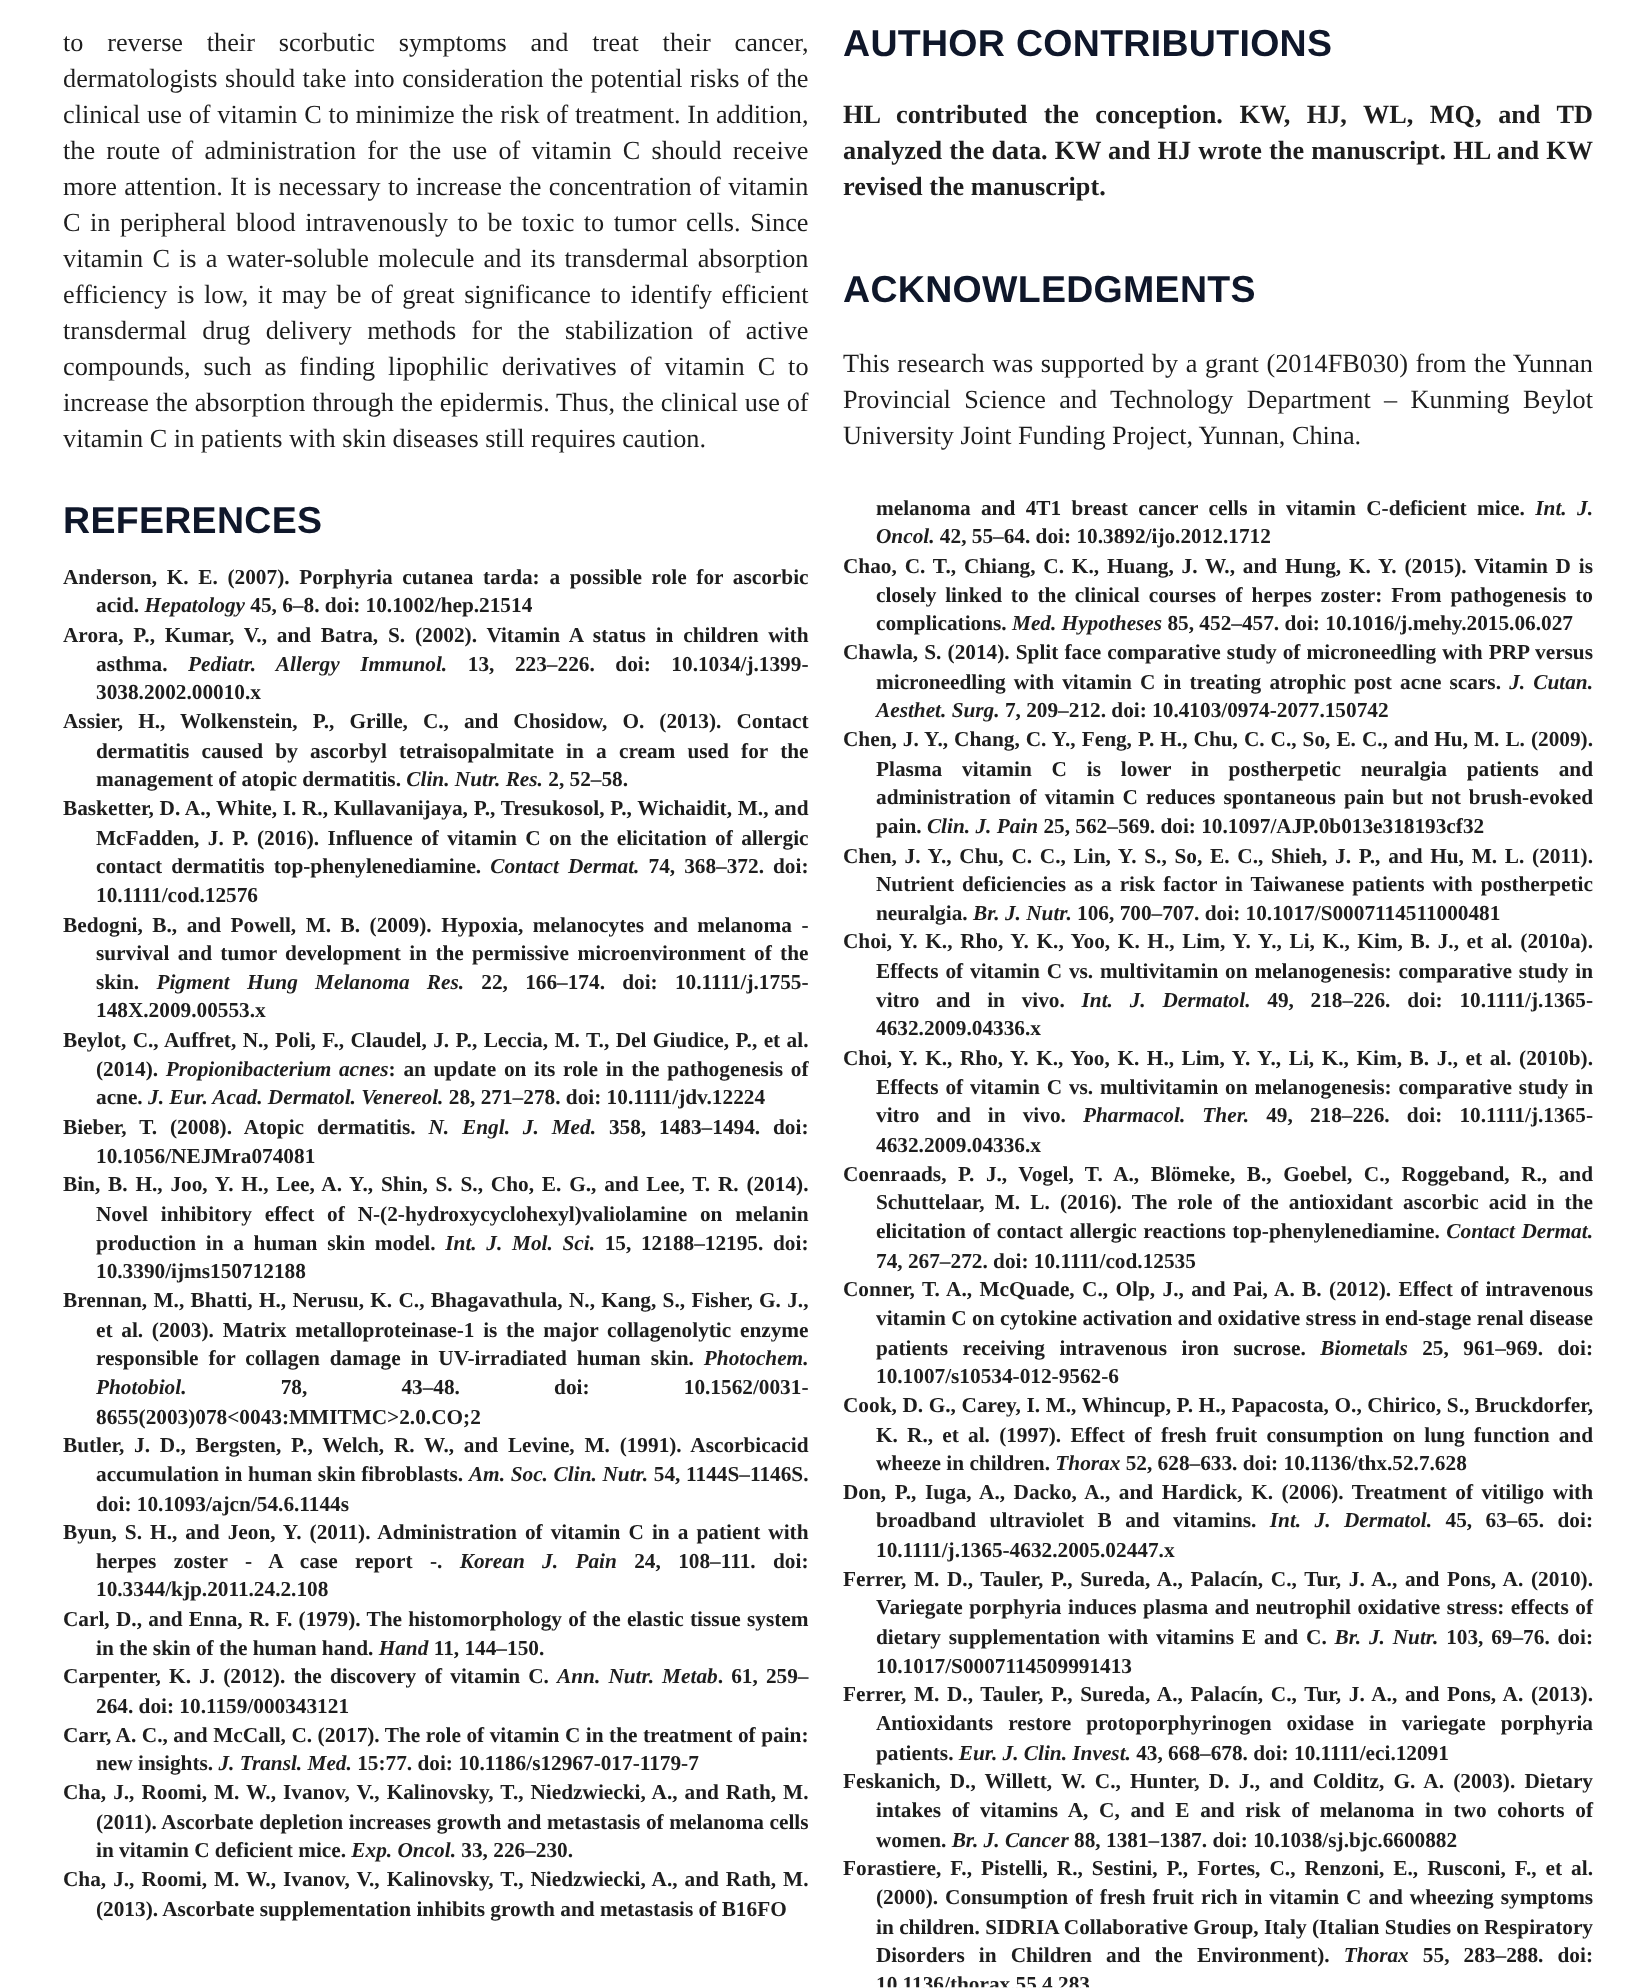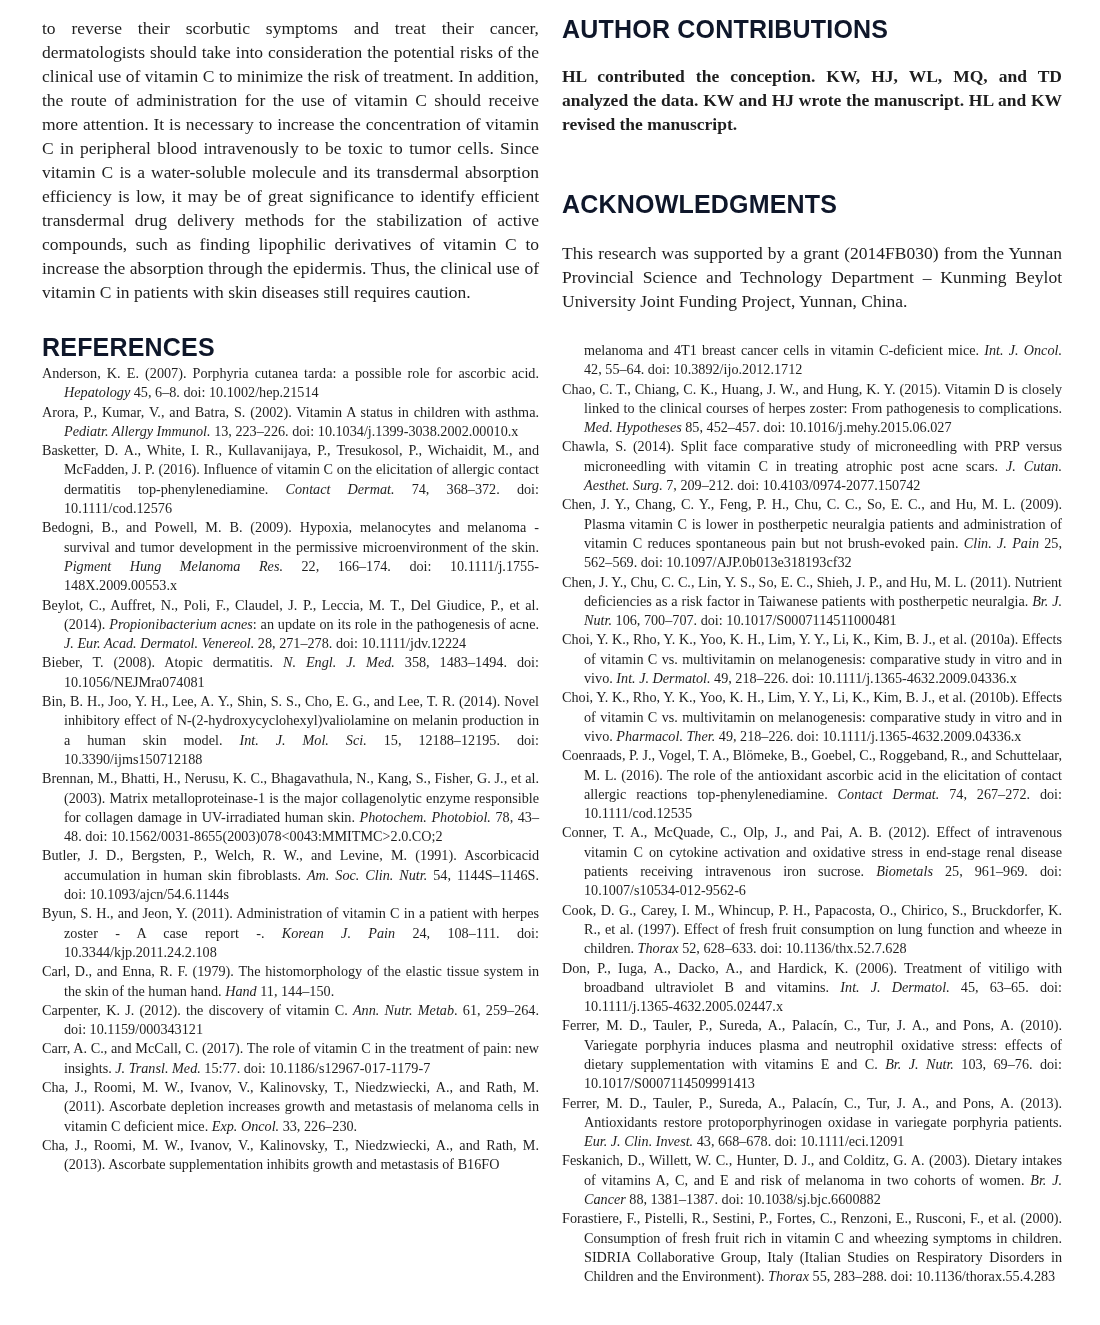--- a/index.html
+++ b/index.html
@@ -25,51 +25,52 @@
     color: #1e1e1e;
   }
   .section-heading {
     font-family: "Liberation Sans", sans-serif;
     font-weight: 700;
     font-size: 25px;
     line-height: 26px;
     letter-spacing: 0.2px;
     color: #0f172a;
   }
-  .refs-heading { margin-top: 30px; margin-bottom: 4px; }
+  .refs-heading { margin-top: 30px; margin-bottom: 16px; }
   .ac-body { margin-top: 22px; font-weight: bold; }
-  .ack-heading { margin-top: 55px; }
+  .ack-heading { margin-top: 44px; }
   .ack-body { margin-top: 24px; }
 
   .refs {
     font-family: "Liberation Serif", serif;
     font-size: 14.2px;
     line-height: 19.3px;
     text-align: justify;
     color: #1e1e1e;
   }
   .refs-right { margin-top: 28px; }
-  .ref { padding-left: 22px; text-indent: -22px; }
+  .ref { padding-left: 22px; text-indent: -22px; font-weight: bold; }
   .ref.ref-cont { text-indent: 0; }
   .ref em { font-style: italic; }
 </style>
 </head>
 <body>
 
 <div class="page">
   <div class="columns">
 
     <div class="col-left">
       <p class="body-text">to reverse their scorbutic symptoms and treat their cancer, dermatologists should take into consideration the potential risks of the clinical use of vitamin C to minimize the risk of treatment. In addition, the route of administration for the use of vitamin C should receive more attention. It is necessary to increase the concentration of vitamin C in peripheral blood intravenously to be toxic to tumor cells. Since vitamin C is a water-soluble molecule and its transdermal absorption efficiency is low, it may be of great significance to identify efficient transdermal drug delivery methods for the stabilization of active compounds, such as finding lipophilic derivatives of vitamin C to increase the absorption through the epidermis. Thus, the clinical use of vitamin C in patients with skin diseases still requires caution.</p>
 
       <h2 class="section-heading refs-heading">REFERENCES</h2>
 
       <div class="refs" id="refs-left">
           <p class="ref"><span>Anderson, K. E. (2007). Porphyria cutanea tarda: a possible role for ascorbic acid. </span><em>Hepatology</em><span> 45, 6–8. doi: 10.1002/hep.21514</span></p>
           <p class="ref"><span>Arora, P., Kumar, V., and Batra, S. (2002). Vitamin A status in children with asthma. </span><em>Pediatr. Allergy Immunol.</em><span> 13, 223–226. doi: 10.1034/j.1399-3038.2002.00010.x</span></p>
+          <p class="ref"><span>Assier, H., Wolkenstein, P., Grille, C., and Chosidow, O. (2013). Contact dermatitis caused by ascorbyl tetraisopalmitate in a cream used for the management of atopic dermatitis. </span><em>Clin. Nutr. Res.</em><span> 2, 52–58.</span></p>
           <p class="ref"><span>Basketter, D. A., White, I. R., Kullavanijaya, P., Tresukosol, P., Wichaidit, M., and McFadden, J. P. (2016). Influence of vitamin C on the elicitation of allergic contact dermatitis top-phenylenediamine. </span><em>Contact Dermat.</em><span> 74, 368–372. doi: 10.1111/cod.12576</span></p>
           <p class="ref"><span>Bedogni, B., and Powell, M. B. (2009). Hypoxia, melanocytes and melanoma - survival and tumor development in the permissive microenvironment of the skin. </span><em>Pigment Hung Melanoma Res.</em><span> 22, 166–174. doi: 10.1111/j.1755-148X.2009.00553.x</span></p>
           <p class="ref"><span>Beylot, C., Auffret, N., Poli, F., Claudel, J. P., Leccia, M. T., Del Giudice, P., et al. (2014). </span><em>Propionibacterium acnes</em><span>: an update on its role in the pathogenesis of acne. </span><em>J. Eur. Acad. Dermatol. Venereol.</em><span> 28, 271–278. doi: 10.1111/jdv.12224</span></p>
           <p class="ref"><span>Bieber, T. (2008). Atopic dermatitis. </span><em>N. Engl. J. Med.</em><span> 358, 1483–1494. doi: 10.1056/NEJMra074081</span></p>
           <p class="ref"><span>Bin, B. H., Joo, Y. H., Lee, A. Y., Shin, S. S., Cho, E. G., and Lee, T. R. (2014). Novel inhibitory effect of N-(2-hydroxycyclohexyl)valiolamine on melanin production in a human skin model. </span><em>Int. J. Mol. Sci.</em><span> 15, 12188–12195. doi: 10.3390/ijms150712188</span></p>
           <p class="ref"><span>Brennan, M., Bhatti, H., Nerusu, K. C., Bhagavathula, N., Kang, S., Fisher, G. J., et al. (2003). Matrix metalloproteinase-1 is the major collagenolytic enzyme responsible for collagen damage in UV-irradiated human skin. </span><em>Photochem. Photobiol.</em><span> 78, 43–48. doi: 10.1562/0031-8655(2003)078&lt;0043:MMITMC&gt;2.0.CO;2</span></p>
           <p class="ref"><span>Butler, J. D., Bergsten, P., Welch, R. W., and Levine, M. (1991). Ascorbicacid accumulation in human skin fibroblasts. </span><em>Am. Soc. Clin. Nutr.</em><span> 54, 1144S–1146S. doi: 10.1093/ajcn/54.6.1144s</span></p>
           <p class="ref"><span>Byun, S. H., and Jeon, Y. (2011). Administration of vitamin C in a patient with herpes zoster - A case report -. </span><em>Korean J. Pain</em><span> 24, 108–111. doi: 10.3344/kjp.2011.24.2.108</span></p>
           <p class="ref"><span>Carl, D., and Enna, R. F. (1979). The histomorphology of the elastic tissue system in the skin of the human hand. </span><em>Hand</em><span> 11, 144–150.</span></p>
           <p class="ref"><span>Carpenter, K. J. (2012). the discovery of vitamin C. </span><em>Ann. Nutr. Metab</em><span>. 61, 259–264. doi: 10.1159/000343121</span></p>

